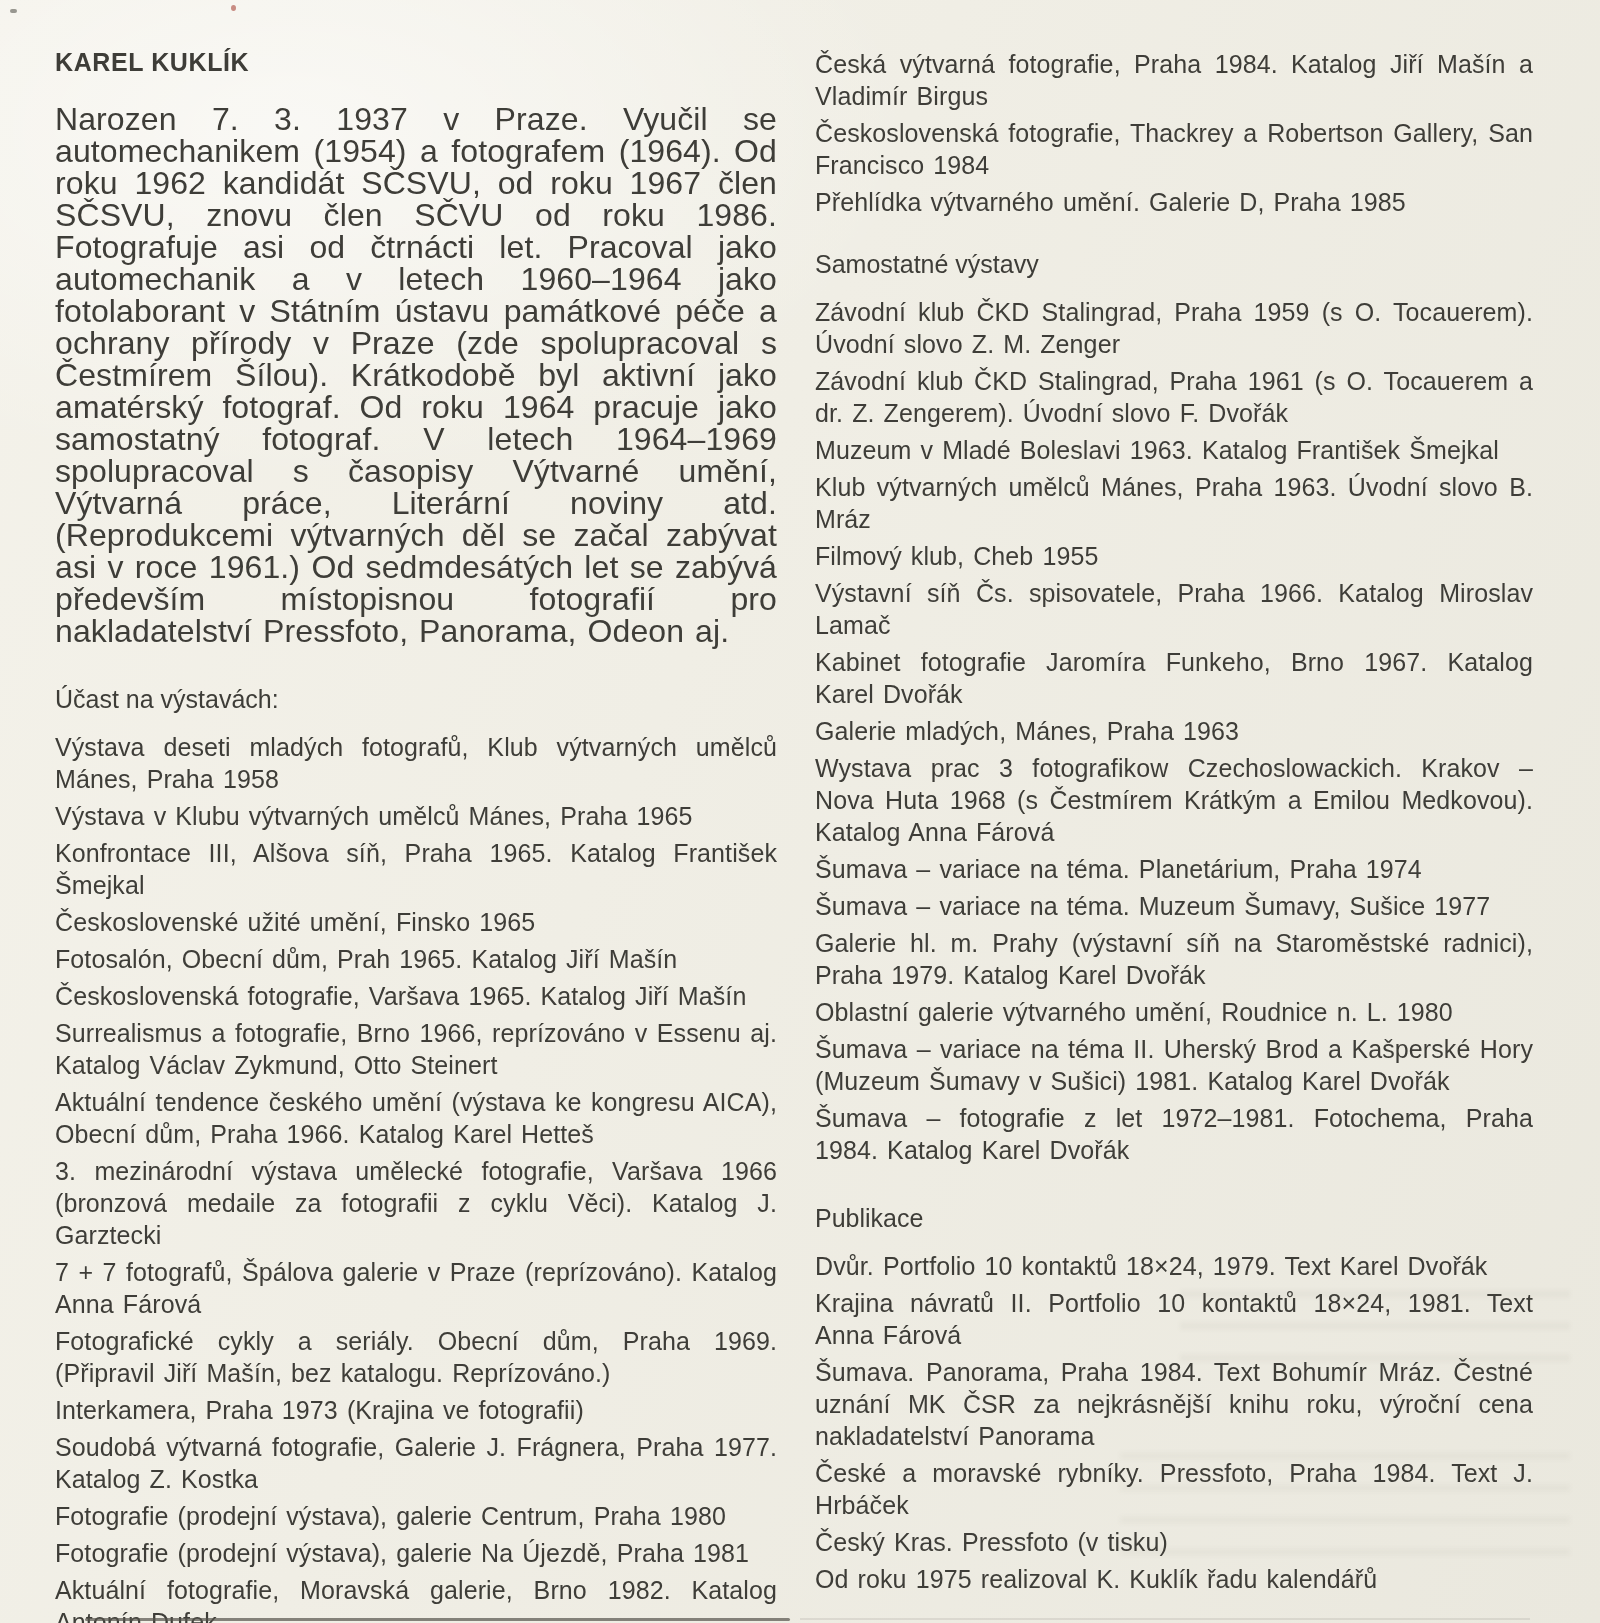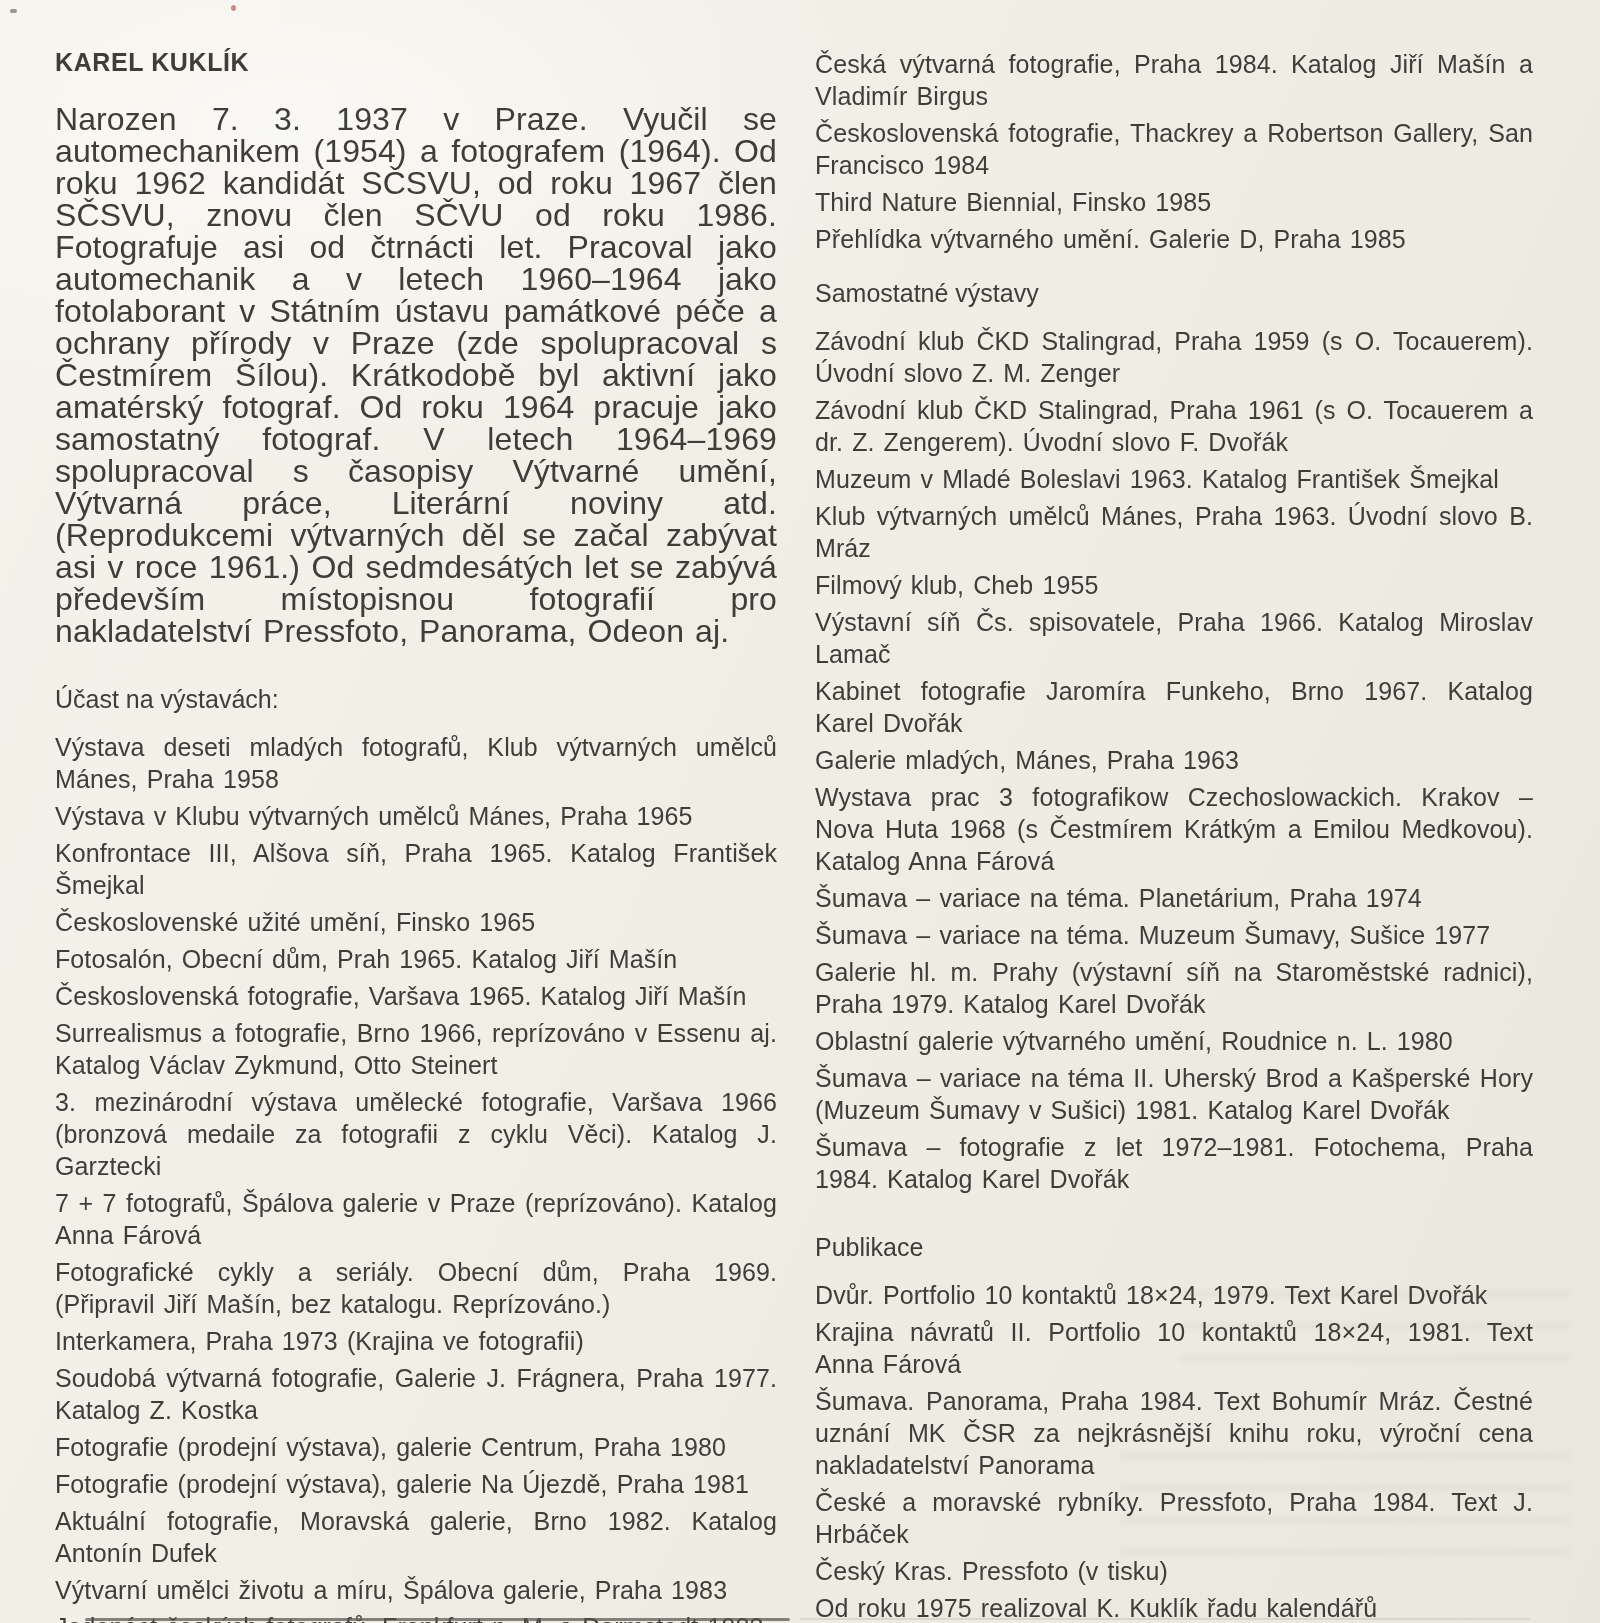--- a/index.html
+++ b/index.html
@@ -45,21 +45,21 @@
     text-align-last: left;
     word-spacing: 2px;
     letter-spacing: 0.1px;
   }
   .sec-heading {
     font-size: 25px;
     font-weight: 400;
     line-height: 32px;
     margin: 36px 0 16px 0;
   }
-  .sec-heading.first-right { margin-top: 22px; }
+  .sec-heading.first-right { margin-top: 30px; }
   .entries { margin: 0; }
   .entries .entry {
     font-size: 25px;
     line-height: 32px;
     margin: 0 0 5px 0;
     text-align: justify;
     text-align-last: left;
     word-spacing: 2px;
     letter-spacing: 0.1px;
   }
@@ -141,39 +141,39 @@
 
     <div class="entries">
 
         <p class="entry">Výstava deseti mladých fotografů, Klub výtvarných umělců Mánes, Praha 1958</p>
         <p class="entry">Výstava v Klubu výtvarných umělců Mánes, Praha 1965</p>
         <p class="entry">Konfrontace III, Alšova síň, Praha 1965. Katalog František Šmejkal</p>
         <p class="entry">Československé užité umění, Finsko 1965</p>
         <p class="entry">Fotosalón, Obecní dům, Prah 1965. Katalog Jiří Mašín</p>
         <p class="entry">Československá fotografie, Varšava 1965. Katalog Jiří Mašín</p>
         <p class="entry">Surrealismus a fotografie, Brno 1966, reprízováno v Essenu aj. Katalog Václav Zykmund, Otto Steinert</p>
+        <p class="entry">Aktuální tendence českého umění (výstava ke kongresu AICA), Obecní dům, Praha 1966. Katalog Karel Hetteš</p>
         <p class="entry">3. mezinárodní výstava umělecké fotografie, Varšava 1966 (bronzová medaile za fotografii z cyklu Věci). Katalog J. Garztecki</p>
         <p class="entry">7 + 7 fotografů, Špálova galerie v Praze (reprízováno). Katalog Anna Fárová</p>
         <p class="entry">Fotografické cykly a seriály. Obecní dům, Praha 1969. (Připravil Jiří Mašín, bez katalogu. Reprízováno.)</p>
         <p class="entry">Interkamera, Praha 1973 (Krajina ve fotografii)</p>
         <p class="entry">Soudobá výtvarná fotografie, Galerie J. Frágnera, Praha 1977. Katalog Z. Kostka</p>
         <p class="entry">Fotografie (prodejní výstava), galerie Centrum, Praha 1980</p>
         <p class="entry">Fotografie (prodejní výstava), galerie Na Újezdě, Praha 1981</p>
         <p class="entry">Aktuální fotografie, Moravská galerie, Brno 1982. Katalog Antonín Dufek</p>
         <p class="entry">Výtvarní umělci životu a míru, Špálova galerie, Praha 1983</p>
         <p class="entry">Jedenáct českých fotografů, Frankfurt n. M. a Darmstadt 1983</p>
       </div>
   </div>
 
   <div class="col col-right">
     <div class="entries">
 
     <p class="entry">Česká výtvarná fotografie, Praha 1984. Katalog Jiří Mašín a Vladimír Birgus</p>
         <p class="entry">Československá fotografie, Thackrey a Robertson Gallery, San Francisco 1984</p>
-        <p class="entry">Third Nature Biennial, Finsko 1985</p>
         <p class="entry">Přehlídka výtvarného umění. Galerie D, Praha 1985</p>
       </div>
 
     <h2 class="sec-heading first-right">Samostatné výstavy</h2>
 
     <div class="entries">
 
     <p class="entry">Závodní klub ČKD Stalingrad, Praha 1959 (s O. Tocauerem). Úvodní slovo Z. M. Zenger</p>
         <p class="entry">Závodní klub ČKD Stalingrad, Praha 1961 (s O. Tocauerem a dr. Z. Zengerem). Úvodní slovo F. Dvořák</p>
         <p class="entry">Muzeum v Mladé Boleslavi 1963. Katalog František Šmejkal</p>

